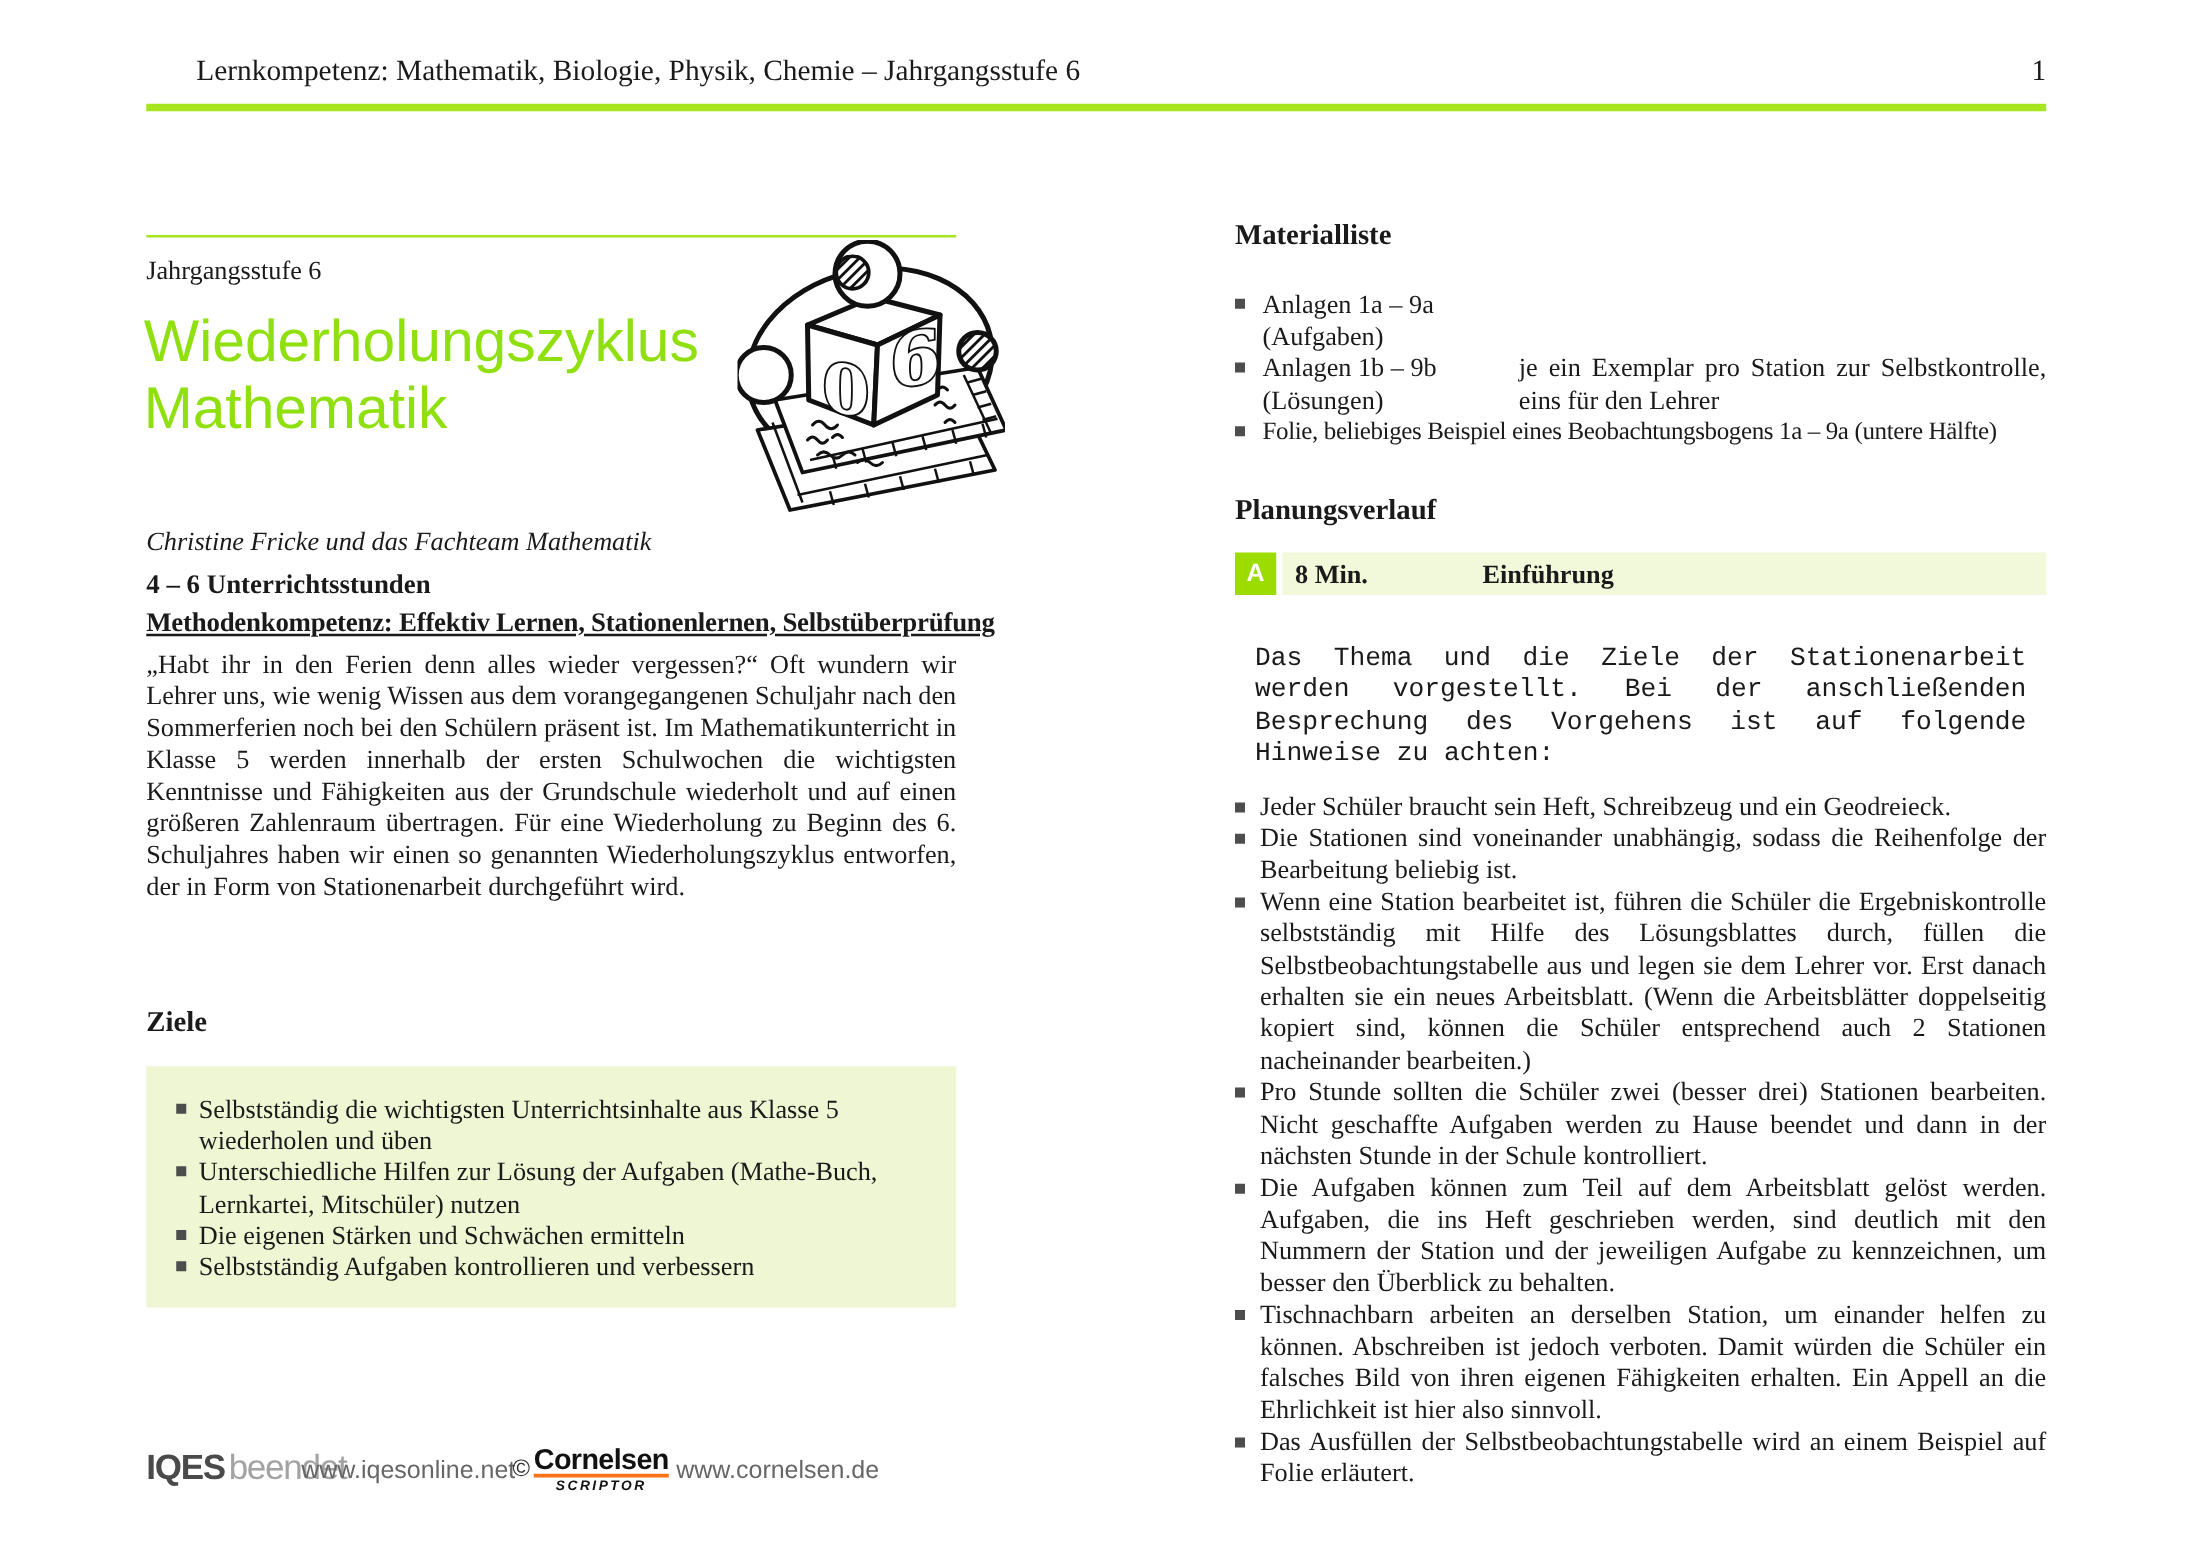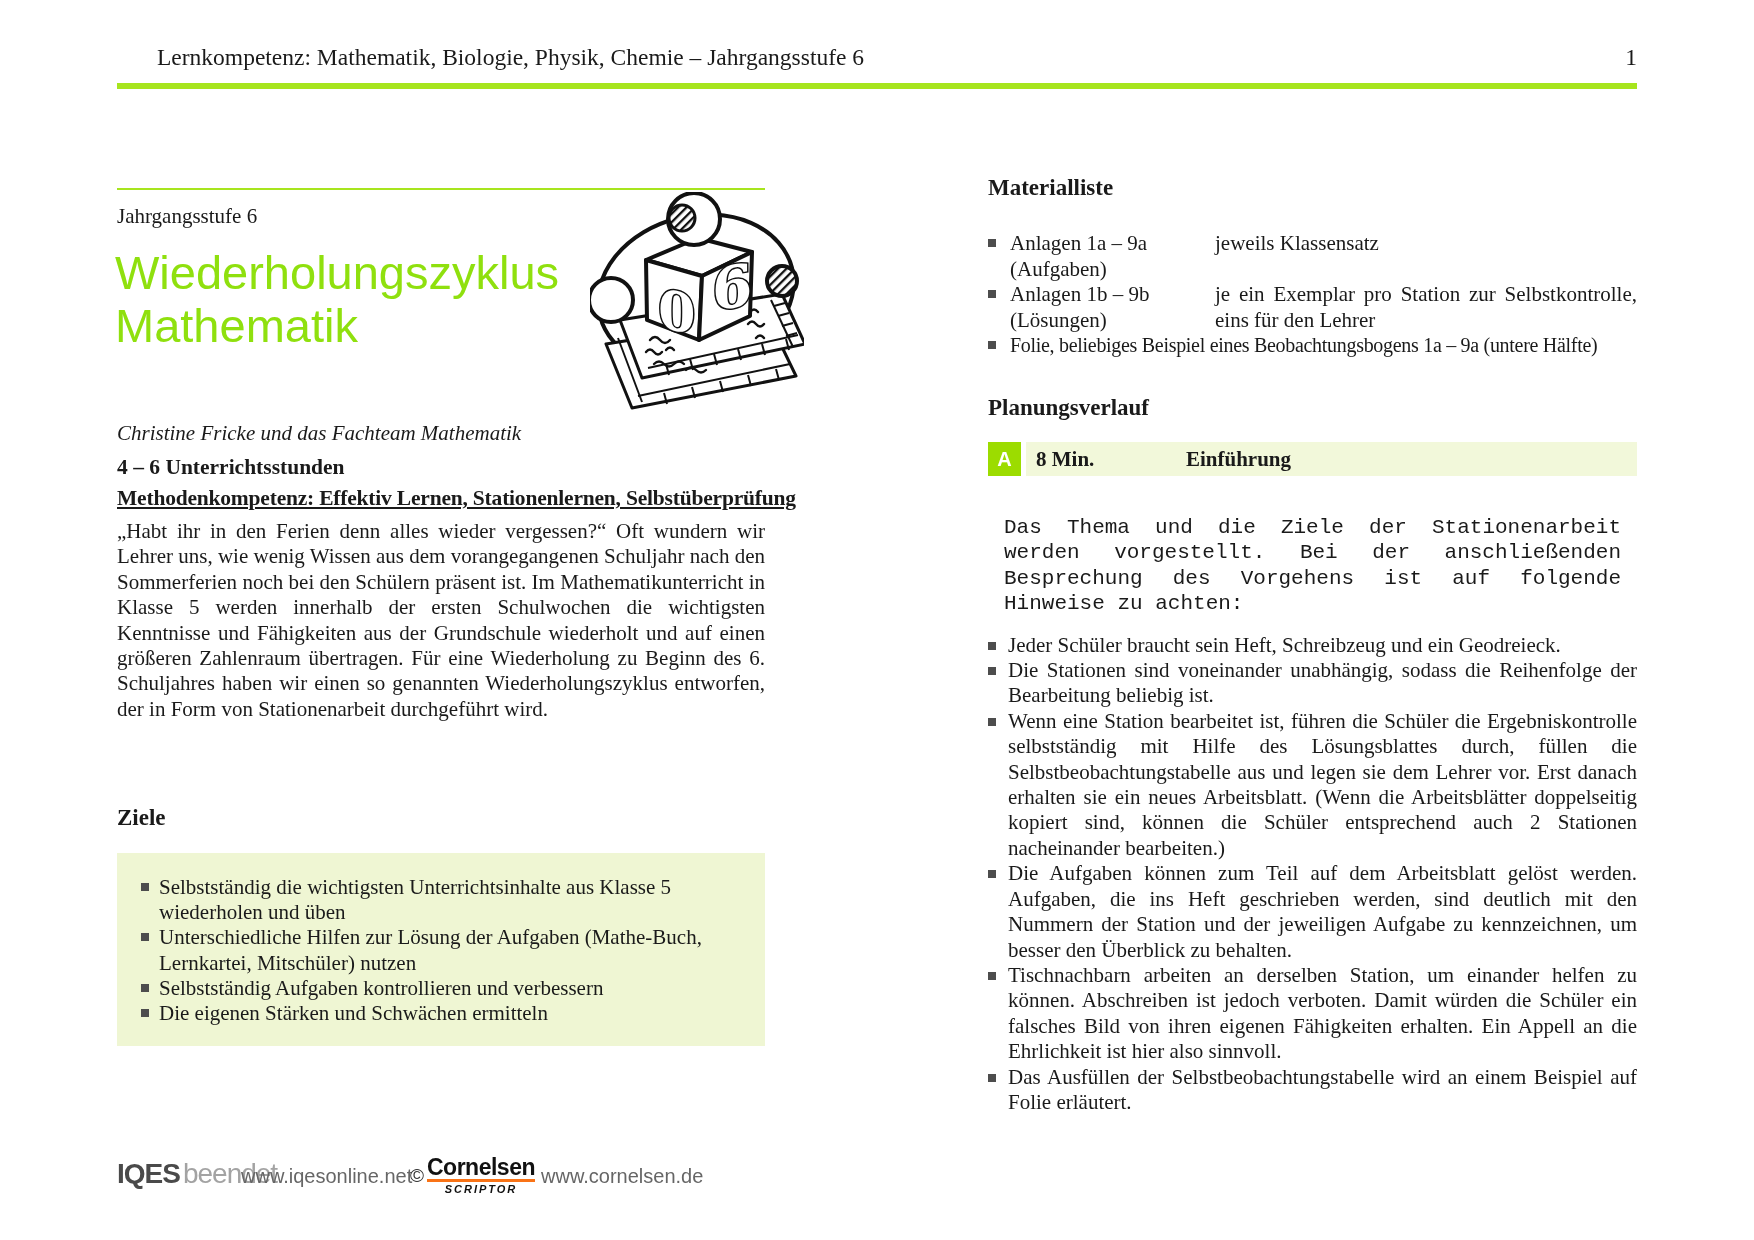--- a/index.html
+++ b/index.html
@@ -156,33 +156,32 @@
   <p class="abs intro-left">„Habt ihr in den Ferien denn alles wieder vergessen?“ Oft wundern wir Lehrer uns, wie wenig Wissen aus dem vorangegangenen Schuljahr nach den Sommerferien noch bei den Schülern präsent ist. Im Mathematikunterricht in Klasse 5 werden innerhalb der ersten Schulwochen die wichtigsten Kenntnisse und Fähigkeiten aus der Grundschule wiederholt und auf einen größeren Zahlenraum übertragen. Für eine Wiederholung zu Beginn des 6. Schuljahres haben wir einen so genannten Wiederholungszyklus entworfen, der in Form von Stationenarbeit durchgeführt wird.</p>
 
   <div class="abs ziele-heading">Ziele</div>
   <div class="abs ziele-panel">
     <ul class="sq-list">
 
         <li>Selbstständig die wichtigsten Unterrichtsinhalte aus Klasse 5 wiederholen und üben</li>
 
         <li>Unterschiedliche Hilfen zur Lösung der Aufgaben (Mathe-Buch, Lernkartei, Mitschüler) nutzen</li>
 
+        <li>Die eigenen Stärken und Schwächen ermitteln</li>
+
         <li>Selbstständig Aufgaben kontrollieren und verbessern</li>
-
-        <li>Die eigenen Stärken und Schwächen ermitteln</li>
 
     </ul>
   </div>
 
   <div class="abs material-heading">Materialliste</div>
   <div class="abs material-list">
 
       <div class="mat-row normal">
         <span class="mat-label">Anlagen 1a – 9a (Aufgaben)</span>
-        <span class="mat-value">jeweils Klassensatz</span>
       </div>
 
       <div class="mat-row normal">
         <span class="mat-label">Anlagen 1b – 9b (Lösungen)</span>
         <span class="mat-value">je ein Exemplar pro Station zur Selbstkontrolle, eins für den Lehrer</span>
       </div>
 
       <div class="mat-row wide">
         <span class="mat-label">Folie, beliebiges Beispiel eines Beobachtungsbogens 1a – 9a (untere Hälfte)</span>
 
@@ -202,20 +201,21 @@
   <div class="abs right-flow">
     <p>Das Thema und die Ziele der Stationenarbeit werden vorgestellt. Bei der anschließenden Besprechung des Vorgehens ist auf folgende Hinweise zu achten:</p>
     <ul class="sq-list">
 
         <li>Jeder Schüler braucht sein Heft, Schreibzeug und ein Geodreieck.</li>
 
         <li>Die Stationen sind voneinander unabhängig, sodass die Reihenfolge der Bearbeitung beliebig ist.</li>
 
         <li>Wenn eine Station bearbeitet ist, führen die Schüler die Ergebniskontrolle selbstständig mit Hilfe des Lösungsblattes durch, füllen die Selbstbeobachtungstabelle aus und legen sie dem Lehrer vor. Erst danach erhalten sie ein neues Arbeitsblatt. (Wenn die Arbeitsblätter doppelseitig kopiert sind, können die Schüler entsprechend auch 2 Stationen nacheinander bearbeiten.)</li>
 
+        <li>Pro Stunde sollten die Schüler zwei (besser drei) Stationen bearbeiten. Nicht geschaffte Aufgaben werden zu Hause beendet und dann in der nächsten Stunde in der Schule kontrolliert.</li>
 
         <li>Die Aufgaben können zum Teil auf dem Arbeitsblatt gelöst werden. Aufgaben, die ins Heft geschrieben werden, sind deutlich mit den Nummern der Station und der jeweiligen Aufgabe zu kennzeichnen, um besser den Überblick zu behalten.</li>
 
         <li>Tischnachbarn arbeiten an derselben Station, um einander helfen zu können. Abschreiben ist jedoch verboten. Damit würden die Schüler ein falsches Bild von ihren eigenen Fähigkeiten erhalten. Ein Appell an die Ehrlichkeit ist hier also sinnvoll.</li>
 
         <li>Das Ausfüllen der Selbstbeobachtungstabelle wird an einem Beispiel auf Folie erläutert.</li>
 
     </ul>
   </div>
 

